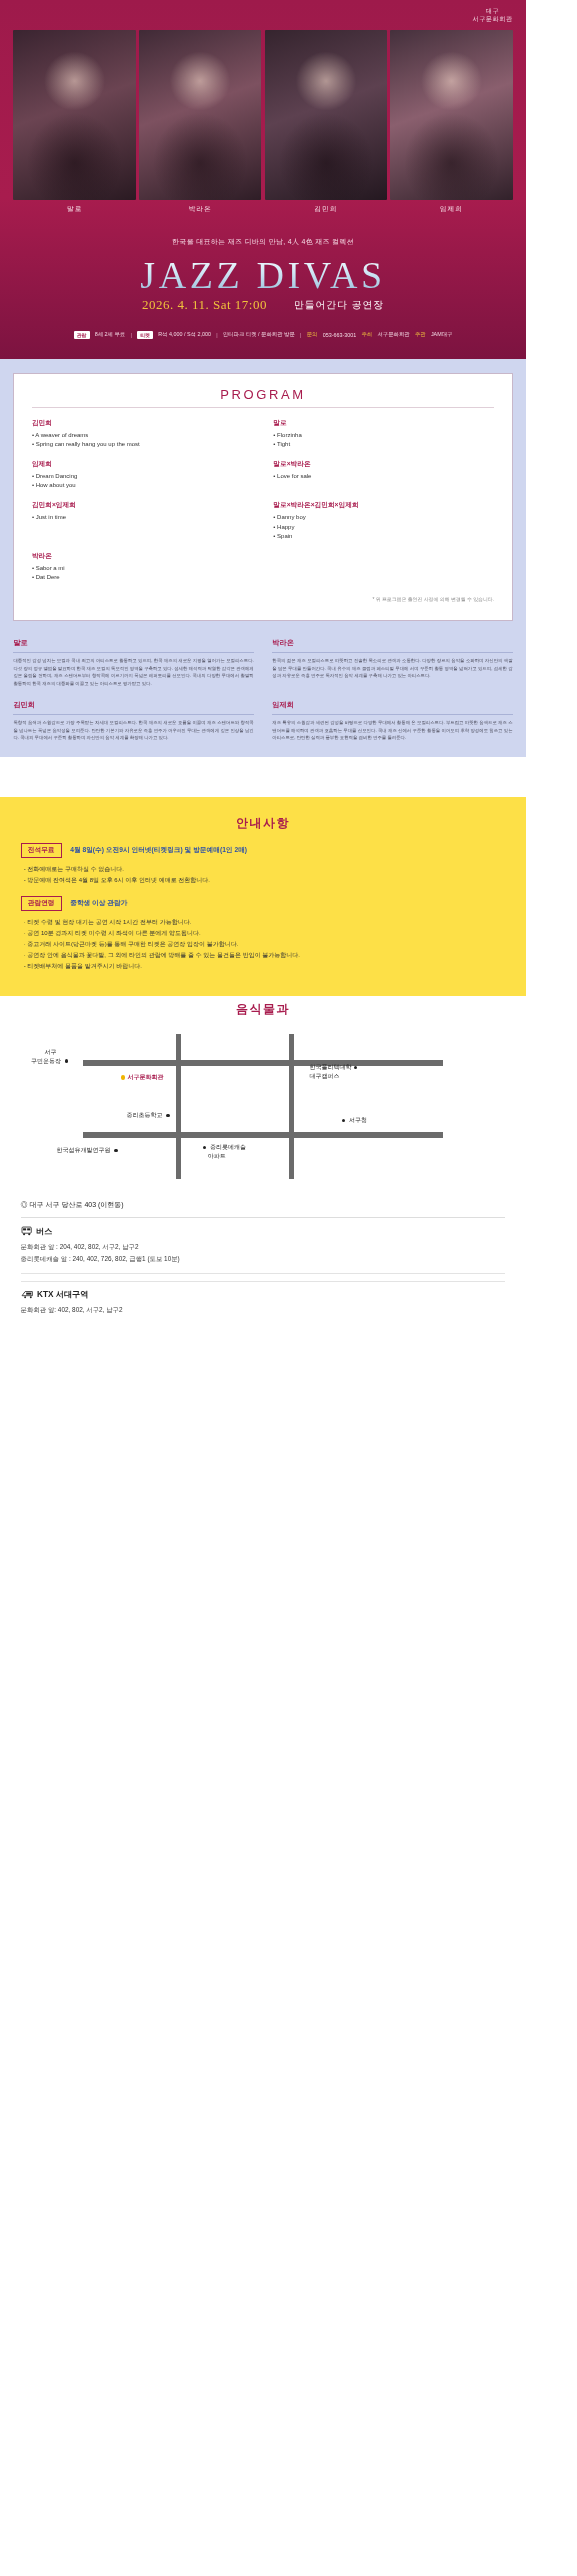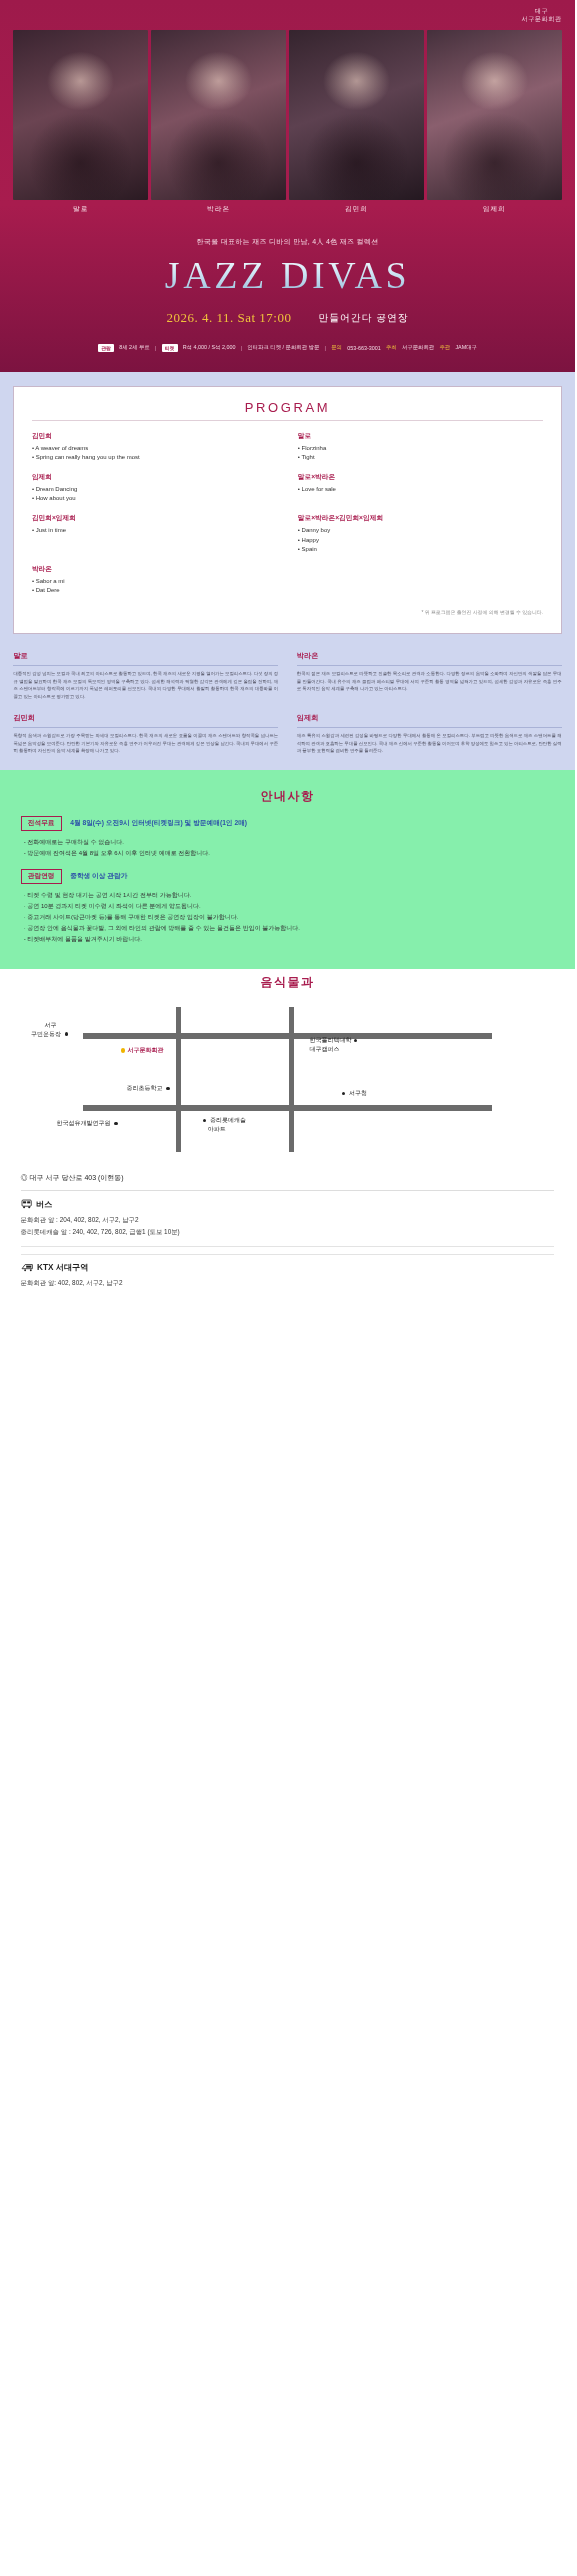--- a/index.html
+++ b/index.html
@@ -2,21 +2,21 @@
 <html style="font-size:8.2px"><head>
 <meta charset="utf-8">
 <style>
   * { box-sizing: border-box; margin: 0; padding: 0; }
   body {
     font-family: "Liberation Sans", sans-serif;
     width: 577px;
     background: #ffffff;
     color: #222;
   }
-  .page { width: 575px; position: relative; }
+  .page { width: 526px; position: relative; }
 
   
   .hero {
     background: #a81c4e;
     background: linear-gradient(180deg,#9e1a4b 0%, #a81c4e 55%, #7c1340 100%);
     padding: 0 0 20.6px 0;
     position: relative;
   }
   .hero-logo {
     position: absolute;
@@ -77,21 +77,21 @@
     background: linear-gradient(180deg,#ffffff 0%, #cfe6f5 45%, #8fb7d6 100%);
     -webkit-background-clip: text;
     background-clip: text;
     color: transparent;
   }
   .hero-meta {
     display: flex;
     justify-content: center;
     align-items: center;
     gap: 27px;
-    margin-top: 13px;
+    margin-top: 0;
   }
   .hero-date {
     font-family: "Liberation Serif", serif;
     font-size: 13px;
     color: #f0c23c;
     letter-spacing: 0.5px;
   }
   .hero-place {
     font-size: 9.8px;
     color: #ffffff;
@@ -185,22 +185,23 @@
   .prof-rule { height:0.5px; background:#a9b2d6; margin-bottom:4.1px; }
   .prof-text {
     font-size: 4.4px;
     line-height: 1.75;
     color: #4a4a5a;
     text-align: justify;
   }
 
   
   .notice {
-    background: #86efac;
+    background: #fde047;
     padding: 17.5px 20.6px 13.4px 20.6px;
+    margin-top: 40px;
   }
   .sec-title {
     text-align: center;
     color: #a81c4e;
     font-size: 12px;
     font-weight: bold;
     letter-spacing: 1.5px;
     margin-bottom: 11.3px;
   }
   .notice-block { margin-bottom: 10.3px; }

